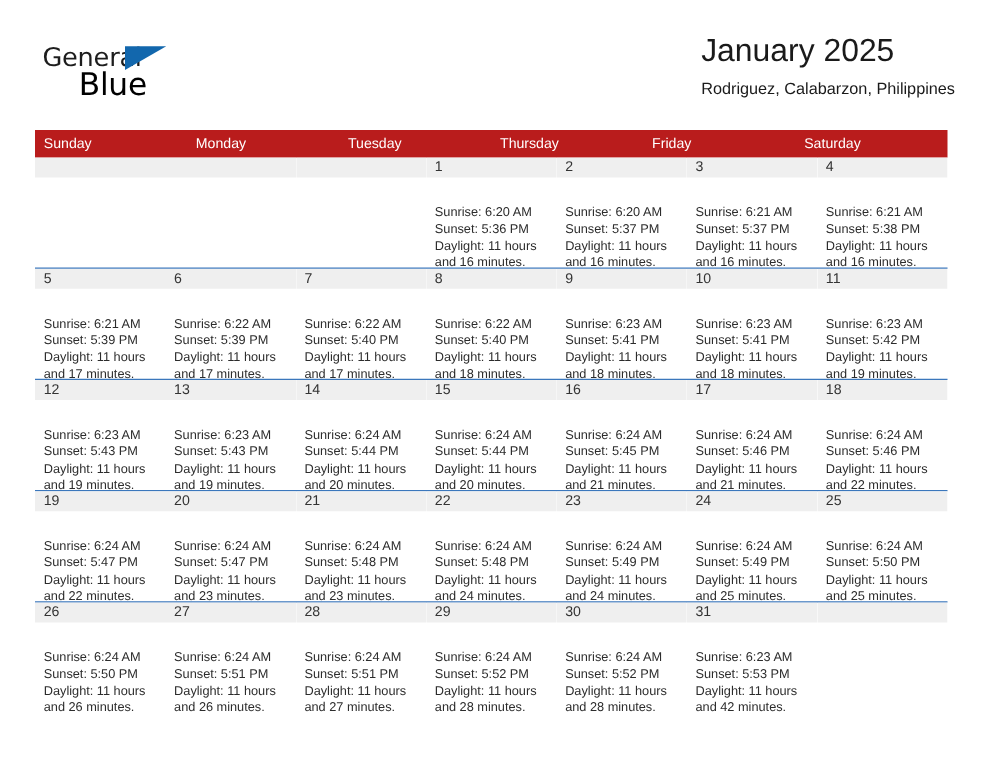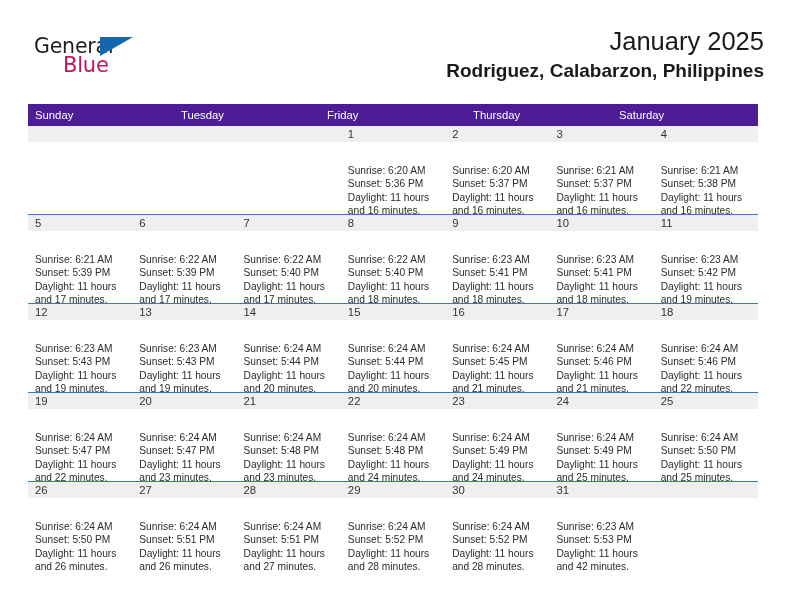--- a/index.html
+++ b/index.html
@@ -43,68 +43,67 @@
     font-size: 20.5px;
     letter-spacing: -0.2px;
     color: #1d1d1d;
     font-family: "DejaVu Sans", sans-serif;
     font-weight: 400;
   }
   .brand-blue {
     position: absolute;
     left: 29px;
     top: 19px;
-    font-size: 21px;
+    font-size: 25px;
     letter-spacing: -0.2px;
-    color: #be185d;
+    color: #000000;
     font-family: "DejaVu Sans", sans-serif;
     font-weight: 400;
   }
   .brand-triangle {
     position: absolute;
     left: 66px;
     top: 3px;
     width: 0;
     height: 0;
     border-left: 33px solid #1267ad;
     border-bottom: 19px solid transparent;
   }
 
   .titles {
     position: absolute;
     right: 0;
     top: 0;
-    text-align: right;
   }
   .cal-title {
     font-size: 25.5px;
     font-weight: 400;
     color: #1a1a1a;
     line-height: 30px;
     white-space: nowrap;
   }
   .cal-subtitle {
     margin-top: 7px;
-    font-size: 19px;
-    font-weight: 700;
+    font-size: 13px;
+    font-weight: 400;
     color: #1a1a1a;
     line-height: 16px;
     white-space: nowrap;
   }
 
   
   .grid {
     position: absolute;
     left: 28px;
     top: 104px;
     width: 730px;
   }
   .dow-row {
     display: flex;
-    background: #4c1d95;
+    background: #b91c1c;
     height: 22px;
   }
   .dow {
     flex: 1 1 0;
     color: #ffffff;
     font-size: 11.3px;
     line-height: 22px;
     padding-left: 7px;
     box-sizing: border-box;
     white-space: nowrap;
@@ -161,23 +160,24 @@
     </div>
     <div class="titles">
       <div class="cal-title">January 2025</div>
       <div class="cal-subtitle">Rodriguez, Calabarzon, Philippines</div>
     </div>
   </div>
 
   <div class="grid">
     <div class="dow-row">
       <div class="dow">Sunday</div>
+      <div class="dow">Monday</div>
       <div class="dow">Tuesday</div>
+      <div class="dow">Thursday</div>
       <div class="dow">Friday</div>
-      <div class="dow">Thursday</div>
       <div class="dow">Saturday</div>
     </div>
     <div id="weeks-container">
         <div class="week">
           <div class="week-inner">
             <div class="cell">
               <div class="daynum-band">
                 <div class="daynum"></div>
               </div>
             </div>

